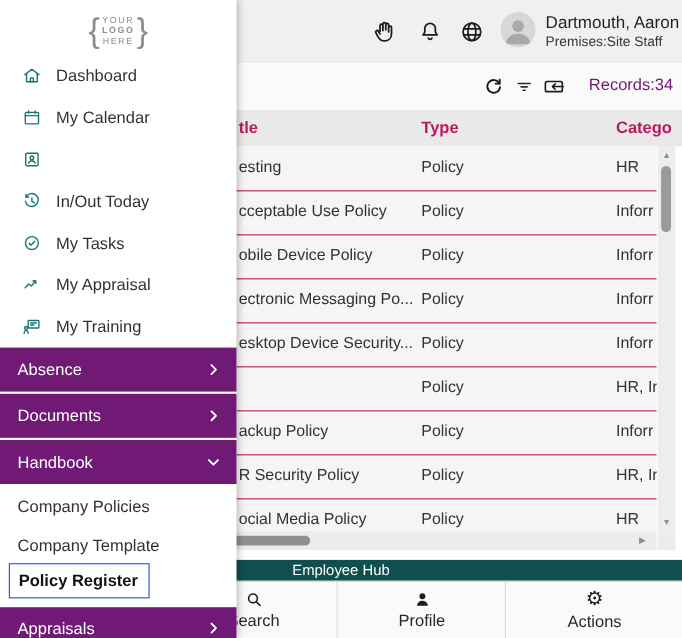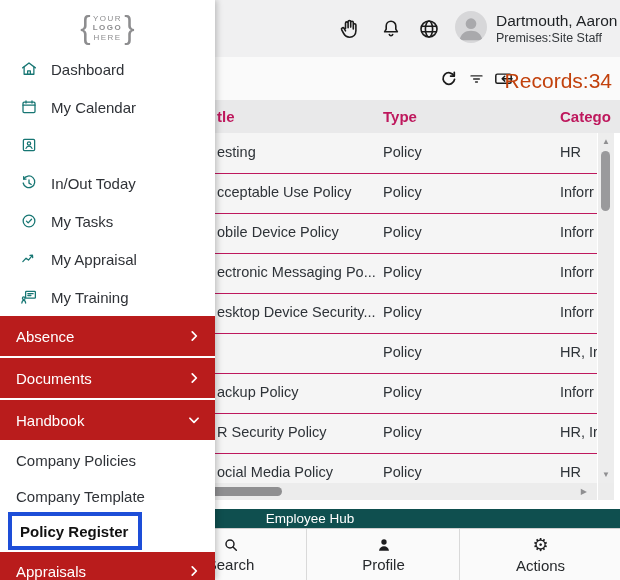--- a/index.html
+++ b/index.html
@@ -12,21 +12,21 @@
           border-bottom:1px solid #d8d8d9;}
   .top-ico{position:absolute;top:17px;width:24px;height:24px;cursor:pointer;}
   .avatar{position:absolute;left:455px;top:11px;width:32px;height:32px;border-radius:50%;
           background:#d7d7d9;overflow:hidden;}
   .user-name{position:absolute;left:496px;top:12px;font-size:15.5px;color:#1e2124;}
   .user-role{position:absolute;left:496px;top:31px;font-size:12.5px;color:#33373b;}
 
   
   .toolbar{position:absolute;left:0;top:57px;width:620px;height:43px;background:#fafafa;}
   .tb-ico{position:absolute;top:11px;width:21px;height:21px;cursor:pointer;}
-  .records{position:absolute;right:8px;top:12px;font-size:21px;color:#c2410c;font-weight:500;}
+  .records{position:absolute;right:8px;top:12px;font-size:15px;color:#701a75;font-weight:500;}
 
   
   .thead{position:absolute;left:0;top:100px;width:620px;height:33px;background:#e9e9ea;}
   .thead span{position:absolute;top:8px;font-size:15px;font-weight:700;color:#be185d;white-space:nowrap;}
   .rows{position:absolute;left:0;top:133px;width:597px;height:350px;background:#f5f5f5;overflow:hidden;}
   .row{position:absolute;left:0;width:100%;height:40px;border-bottom:1px solid #be185d;cursor:pointer;}
   .row span{position:absolute;top:11px;font-size:14.5px;color:#2e3338;white-space:nowrap;}
   .cell-title{left:217px;} .cell-type{left:383px;} .cell-cat{left:560px;}
   .col-title{left:217px;} .col-type{left:383px;} .col-cat{left:560px;}
 
@@ -55,27 +55,27 @@
            box-shadow:2px 0 6px rgba(0,0,0,0.22);}
   .logo{position:absolute;left:0;top:8px;width:215px;display:flex;justify-content:center;
         align-items:center;gap:2px;color:#8d8d8f;}
   .brace{font-size:31px;font-weight:400;line-height:40px;}
   .logo-lines{display:flex;flex-direction:column;align-items:center;font-size:8px;
               letter-spacing:1.5px;line-height:9.5px;}
   .logo-lines .bold{font-weight:700;}
   .nav-item{position:absolute;left:0;width:215px;height:38px;display:flex;align-items:center;
             padding-left:20px;box-sizing:border-box;gap:13px;cursor:pointer;}
   .nav-label{font-size:15px;color:#2f3237;}
-  .section{position:absolute;left:0;width:215px;height:40px;background:#b91c1c;display:flex;
+  .section{position:absolute;left:0;width:215px;height:40px;background:#701a75;display:flex;
            align-items:center;padding:0 14px 0 16px;box-sizing:border-box;cursor:pointer;}
   .section .slabel{font-size:15px;color:#fff;font-weight:500;flex:1;}
   .subitem{position:absolute;left:0;width:215px;height:36px;display:flex;align-items:center;
            padding-left:16px;box-sizing:border-box;cursor:pointer;}
   .subitem .sublabel{font-size:15px;color:#2f3237;}
-  .hl-box{position:absolute;left:8px;top:512px;width:118px;height:30px;border:4px solid #1d4ed8;
+  .hl-box{position:absolute;left:8px;top:512px;width:118px;height:30px;border:1px solid #1d4ed8;
           background:#fff;display:flex;align-items:center;padding-left:8px;cursor:pointer;}
   .hl-box .sublabel{font-size:15px;font-weight:700;color:#111;}
 </style>
 </head>
 <body>
 
 <div id="app">
 
   <div class="topbar">
     <div class="top-ico" style="left:338px">

